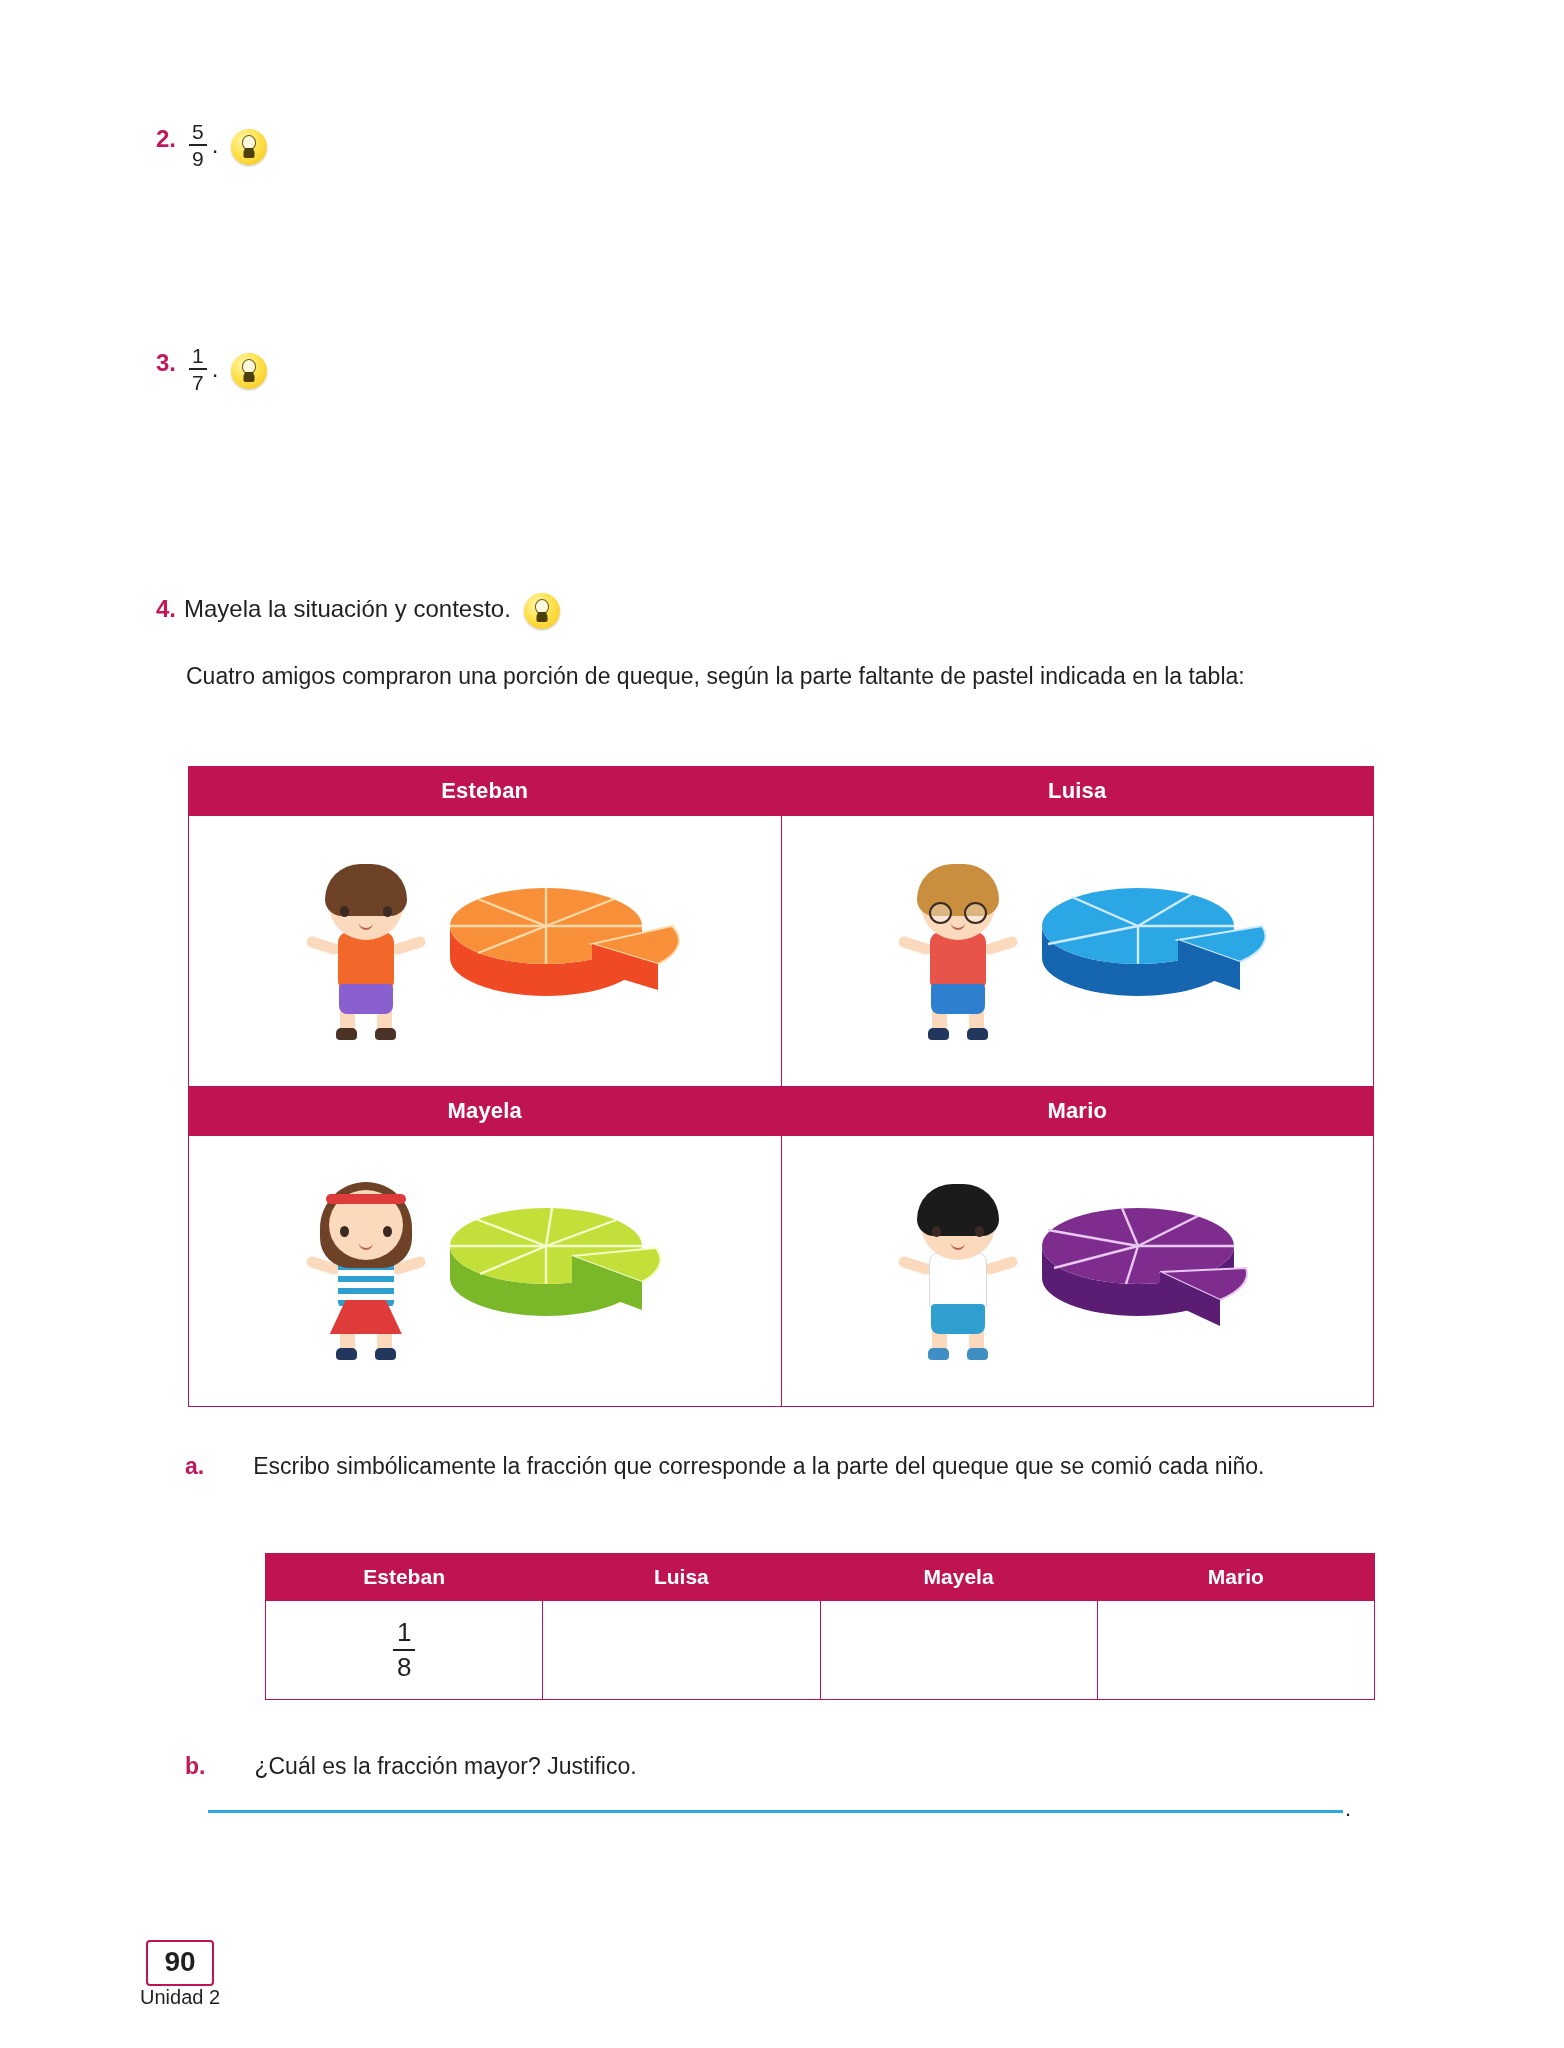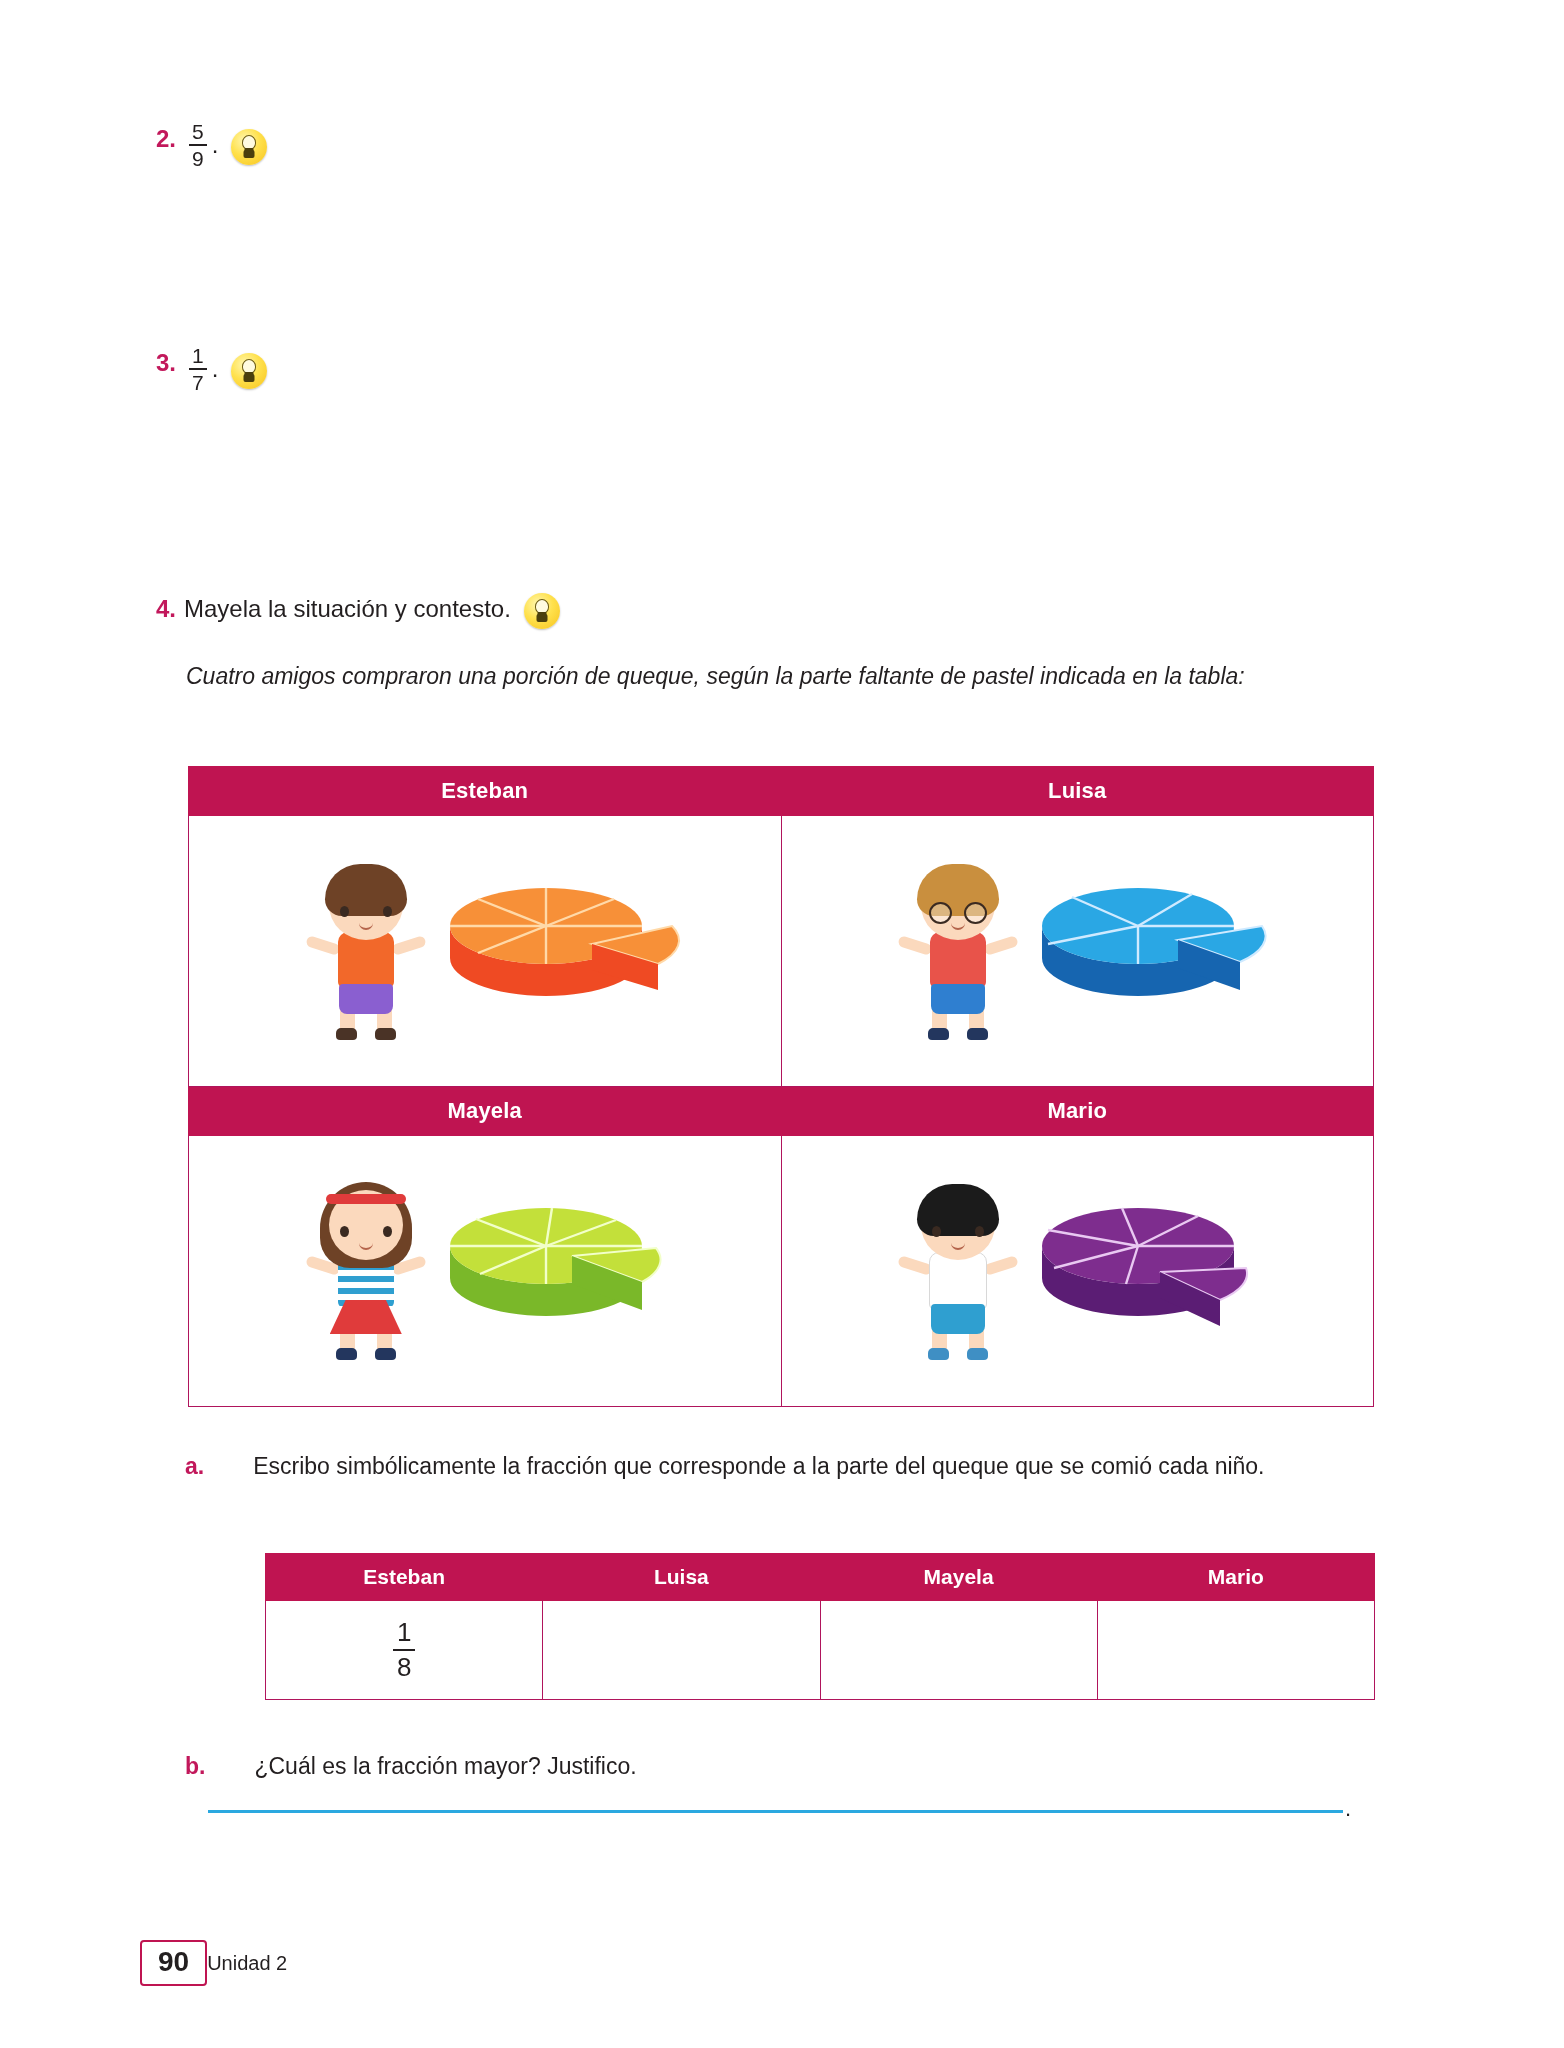--- a/index.html
+++ b/index.html
@@ -359,20 +359,21 @@
     color: #231f20;
   }
 
   
   .footer {
     position: absolute;
     left: 140px;
     top: 1940px;
     display: flex;
     align-items: center;
+    flex-direction: column;
   }
   .page-num-box {
     border: 2.4px solid #bf1451;
     border-radius: 4px;
     padding: 6px 16px 8px;
     font-size: 28px;
     font-weight: bold;
     color: #231f20;
     line-height: 1;
   }
@@ -411,21 +412,21 @@
   </div>
 
   <div class="ex" style="left:150px; top:593px;">
     <span class="ex-num">4.</span>
     <span class="ex-text">
       <span>Mayela la situación y contesto.</span>
       <span class="bulb"></span>
     </span>
   </div>
 
-  <div class="para" style="left:186px; top:660px; width:1190px;font-style:italic;">Cuatro amigos compraron una porción de queque, según la parte faltante de pastel indicada en la tabla:</div>
+  <div class="para" style="left:186px; top:660px; width:1190px;">Cuatro amigos compraron una porción de queque, según la parte faltante de pastel indicada en la tabla:</div>
 
   <table class="cake-table">
     <tbody>
         <tr>
       <th>Esteban</th>
       <th>Luisa</th>
     </tr>
     <tr>
       <td>
         <div class="cell-inner">

